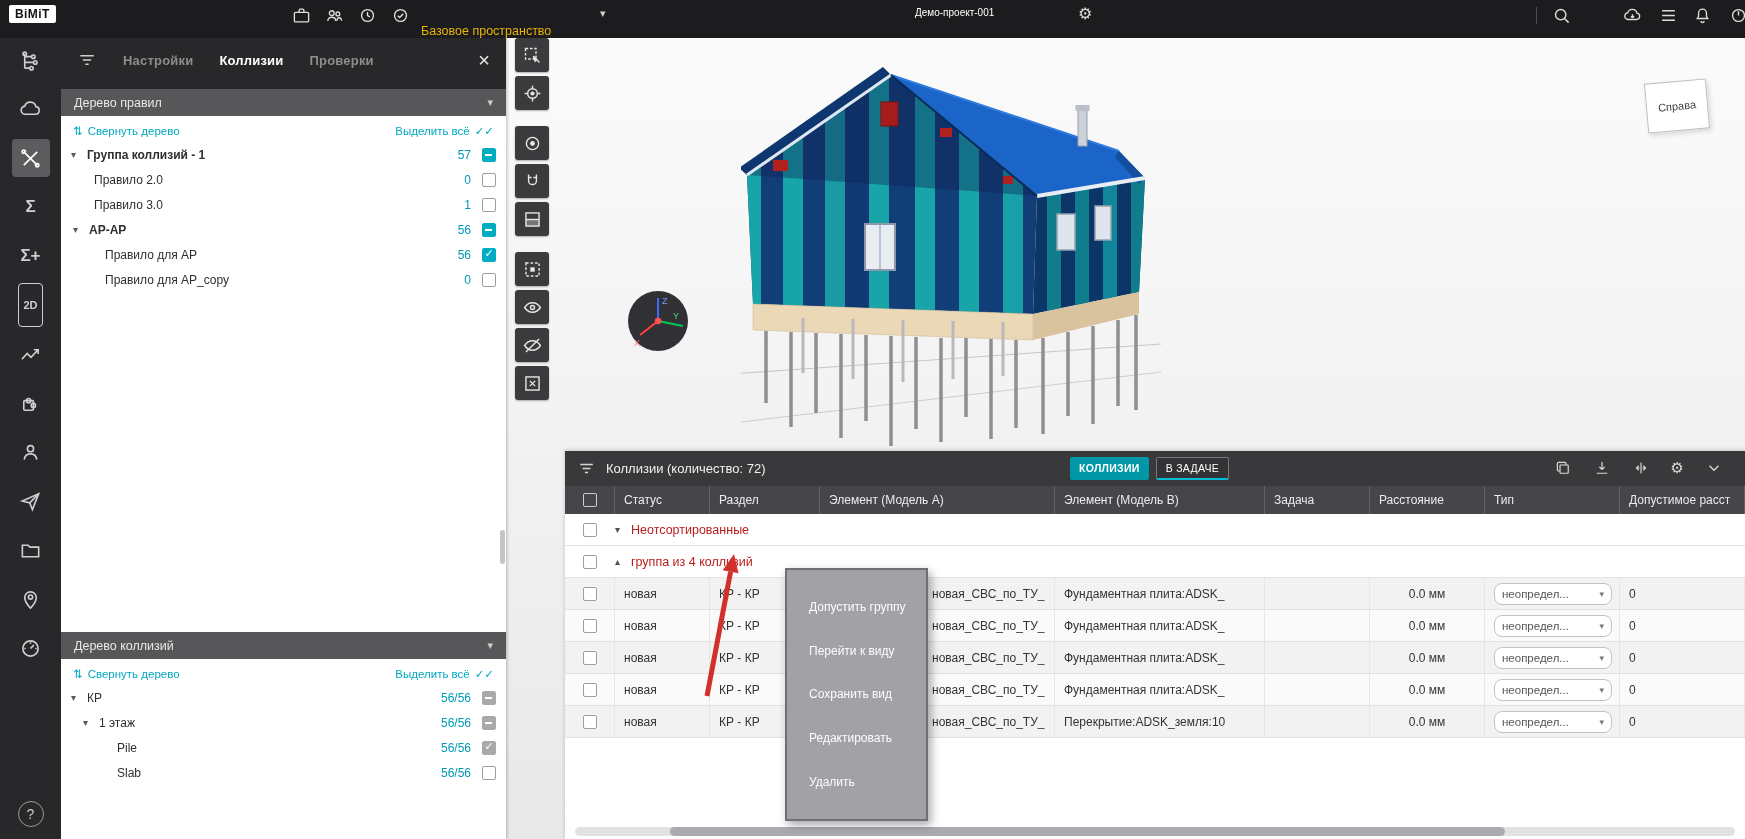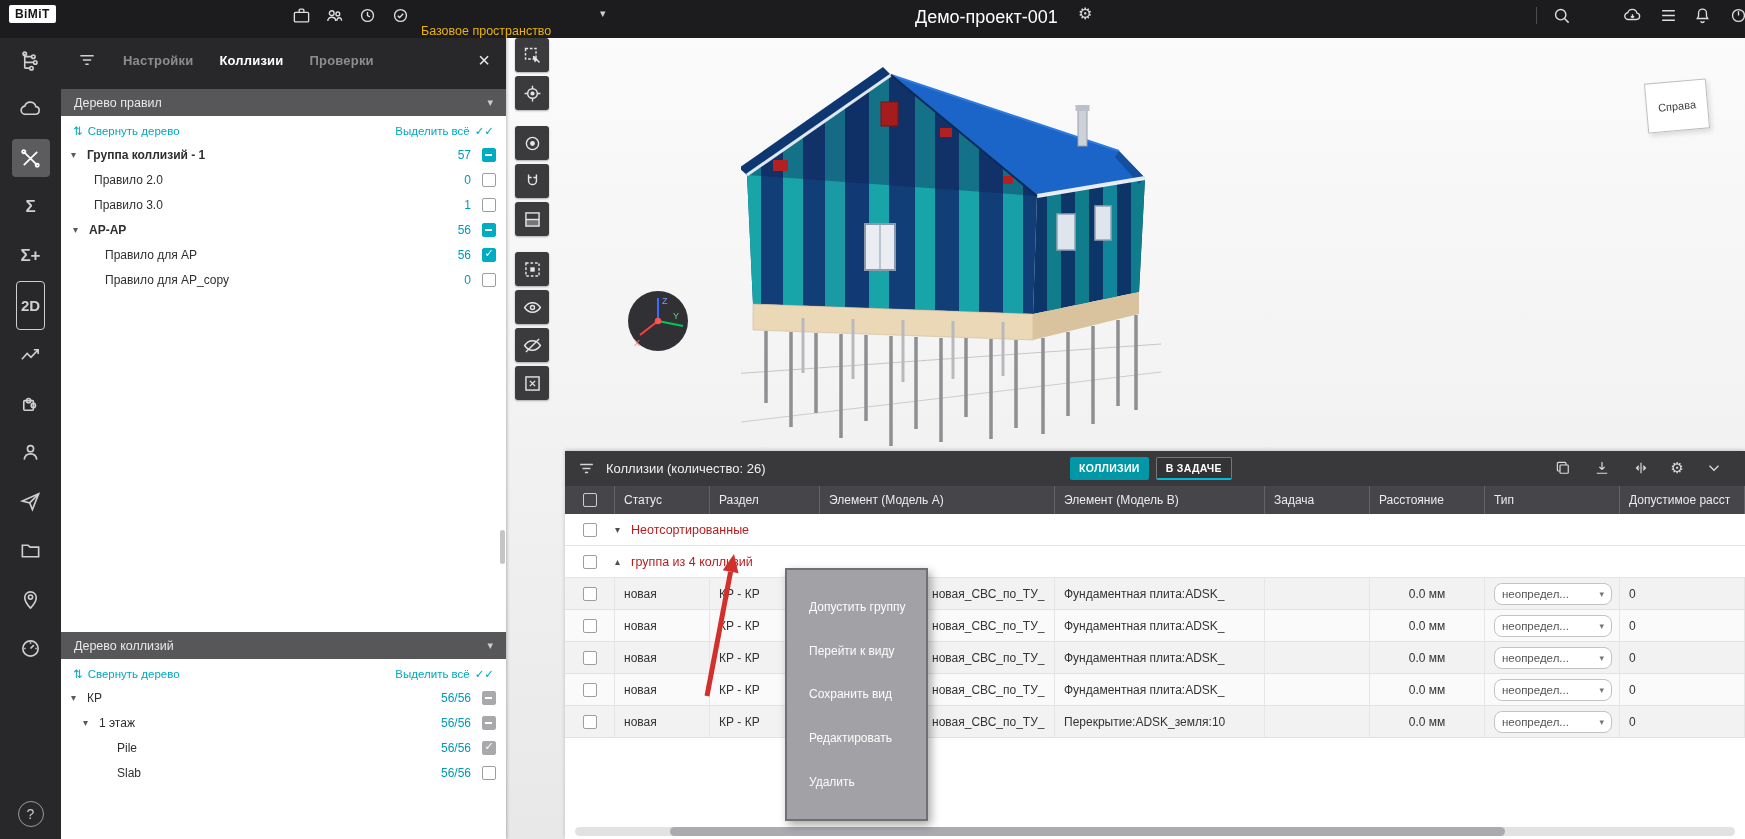--- a/index.html
+++ b/index.html
@@ -6,30 +6,30 @@
 html,body{width:1745px;height:839px;overflow:hidden;background:#e4e4e4;font-family:"Liberation Sans","DejaVu Sans",sans-serif}
 .app{position:relative;width:1745px;height:839px}
 svg{display:block}
 
 .topbar{position:absolute;left:0;top:0;width:100%;height:38px;background:#1c1c1e;color:#e8e8e8;z-index:30}
 .logo{position:absolute;left:9px;top:5px;background:#fff;color:#141414;font-weight:700;font-size:12px;padding:2px 6px;border-radius:2px;letter-spacing:.4px}
 .tb-ic{position:absolute;top:6px;width:19px;height:19px;color:#dedede}
 .tb-ic svg{width:19px;height:19px}
 .ws-label{position:absolute;left:421px;top:24px;font-size:12.5px;color:#eab308}
 .ws-caret{position:absolute;left:600px;top:7px;font-size:11px;color:#cfcfcf}
-.proj{position:absolute;left:915px;top:7px;font-size:18px;color:#fff}
+.proj{position:absolute;left:915px;top:7px;font-size:10px;color:#fff}
 .proj-gear{position:absolute;left:1078px;top:4px;font-size:16px;color:#d8d8d8}
 .sep{position:absolute;left:1536px;top:7px;width:1px;height:17px;background:#4c4c4e}
 
 .lefttools{position:absolute;left:0;top:31px;bottom:0;width:61px;background:#28282a;display:flex;flex-direction:column;align-items:center;padding-top:10px;gap:11px;z-index:25}
 .tool{width:38px;height:38px;display:flex;align-items:center;justify-content:center;color:#cfcfd2;border-radius:4px;flex:none}
 .tool.active{background:#5c5c5f;color:#fff}
 .tool svg{width:23px;height:23px}
 .tool-txt{font-size:17px;font-weight:600}
-.tool-2d{font-size:15px;font-weight:700;border:1.6px solid currentColor;border-radius:4px;padding:15px 4px}
+.tool-2d{font-size:11px;font-weight:700;border:1.6px solid currentColor;border-radius:4px;padding:15px 4px}
 .help{margin-top:auto;margin-bottom:12px;width:26px;height:26px;border-radius:50%;border:1.6px solid #9a9a9a;color:#cacaca;display:flex;align-items:center;justify-content:center;font-size:14px;flex:none}
 
 .panel{position:absolute;left:61px;top:31px;bottom:0;width:445px;background:#fff;display:flex;flex-direction:column;z-index:20;box-shadow:1px 0 3px rgba(0,0,0,.25)}
 .ptabs{height:58px;background:#28282a;display:flex;align-items:center;padding:0 16px;gap:26px;flex:none}
 .ptabs .flt{color:#d0d0d0;width:20px;height:20px}
 .ptab{font-size:13px;color:#8d8d8d;font-weight:600;letter-spacing:.2px}
 .ptab.active{color:#fff}
 .pclose{margin-left:auto;color:#e8e8e8;font-size:20px;line-height:1}
 .shead{height:27px;background:#57575a;color:#e9e9e9;display:flex;align-items:center;padding:8px 13px;font-size:12.5px;flex:none}
 .shead .car{margin-left:auto;color:#cccccc;font-size:11px}
@@ -61,21 +61,21 @@
 .house{position:absolute;left:235px;top:25px}
 .gizmo{position:absolute;left:120px;top:258px}
 .viewcube{position:absolute;left:1140px;top:50px;width:62px;height:50px;background:#fff;border:1px solid #bdbdbd;box-shadow:2px 3px 5px rgba(0,0,0,.12);transform:rotate(-5deg);display:flex;align-items:center;justify-content:center;font-size:11px;color:#3c3c3c}
 
 .tpanel{position:absolute;left:59px;top:420px;right:0;bottom:0;background:#fff;z-index:15;box-shadow:0 -1px 4px rgba(0,0,0,.2)}
 .tphead{height:35px;background:#39393c;position:relative;display:flex;align-items:center;color:#f0f0f0}
 .tphead .flt{margin-left:12px;color:#d5d5d5;width:19px;height:19px}
 .tptitle{margin-left:10px;font-size:13px}
 .modes{position:absolute;left:505px;top:6px;display:flex;gap:7px}
 .btn-col{background:#0097a7;color:#fff;font-size:10.5px;font-weight:700;padding:5px 9px;border-radius:2px;letter-spacing:.3px}
-.btn-task{background:#333336;border:1px solid #77777a;border-bottom:2px solid #00bcd4;color:#fff;font-size:10.5px;font-weight:700;padding:4px 9px;border-radius:2px;letter-spacing:.3px}
+.btn-task{background:#333336;border:1px solid #77777a;border-bottom:2px solid #00bcd4;color:#fff;font-size:10.5px;font-weight:400;padding:4px 9px;border-radius:2px;letter-spacing:.3px}
 .tpicons{position:absolute;right:22px;top:8px;display:flex;gap:21px;color:#dadada;align-items:center}
 .tpicons svg{width:18px;height:18px}
 .tpicons .g{font-size:15px;line-height:18px}
 .grid{display:grid;grid-template-columns:50px 95px 110px 235px 210px 105px 115px 135px 125px}
 .thead{height:28px;background:#46464a;color:#ececec}
 .thead>div{font-size:12px;line-height:29px;padding-left:9px;border-right:1px solid rgba(255,255,255,.16);overflow:hidden;white-space:nowrap}
 .thead .ccb{display:flex;align-items:center;justify-content:center;padding:0}
 .grow{height:32px;background:#fff;border-bottom:1px solid #e4e4e4;display:flex;align-items:center}
 .grow .ccb{width:50px;display:flex;justify-content:center;flex:none}
 .grow .gcar{font-size:10px;color:#4f4f4f;width:16px}
@@ -473,21 +473,21 @@
 
     <div class="viewcube">
       <span>Справа</span>
     </div>
 
     <section class="tpanel">
       <div class="tphead">
         <svg class="flt" viewBox="0 0 24 24" fill="none" stroke="currentColor" stroke-width="1.8">
             <path d="M4 7h16M7 12h10M10 17h4"></path>
           </svg>
-        <span class="tptitle">Коллизии (количество: 26)</span>
+        <span class="tptitle">Коллизии (количество: 72)</span>
         <div class="modes">
           <span class="btn-col">КОЛЛИЗИИ</span>
           <span class="btn-task">В ЗАДАЧЕ</span>
         </div>
         <div class="tpicons">
           <svg viewBox="0 0 24 24" fill="none" stroke="currentColor" stroke-width="1.6">
               <rect x="8" y="8" width="11" height="11" rx="1"></rect>
               <path d="M16 8V6a1.5 1.5 0 0 0-1.5-1.5H6A1.5 1.5 0 0 0 4.5 6v8.5A1.5 1.5 0 0 0 6 16h2"></path>
             </svg>
           <svg viewBox="0 0 24 24" fill="none" stroke="currentColor" stroke-width="1.6">

